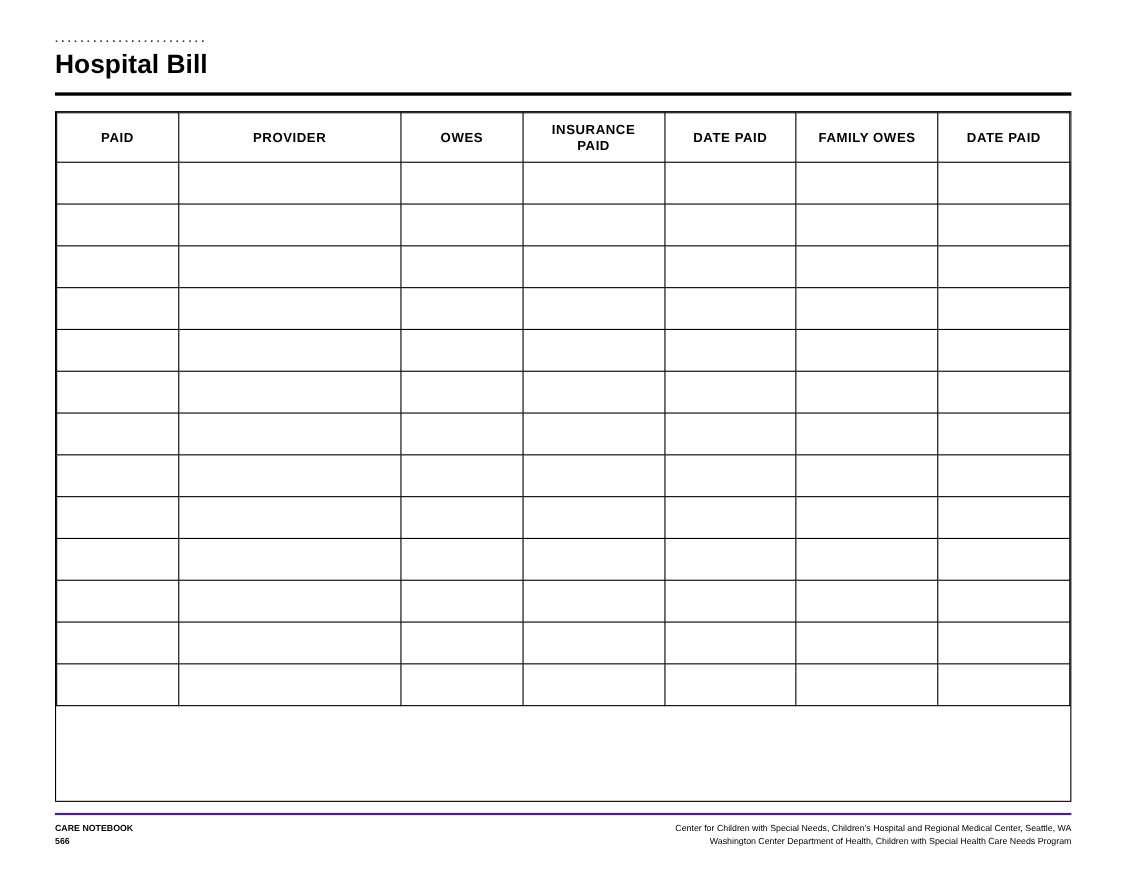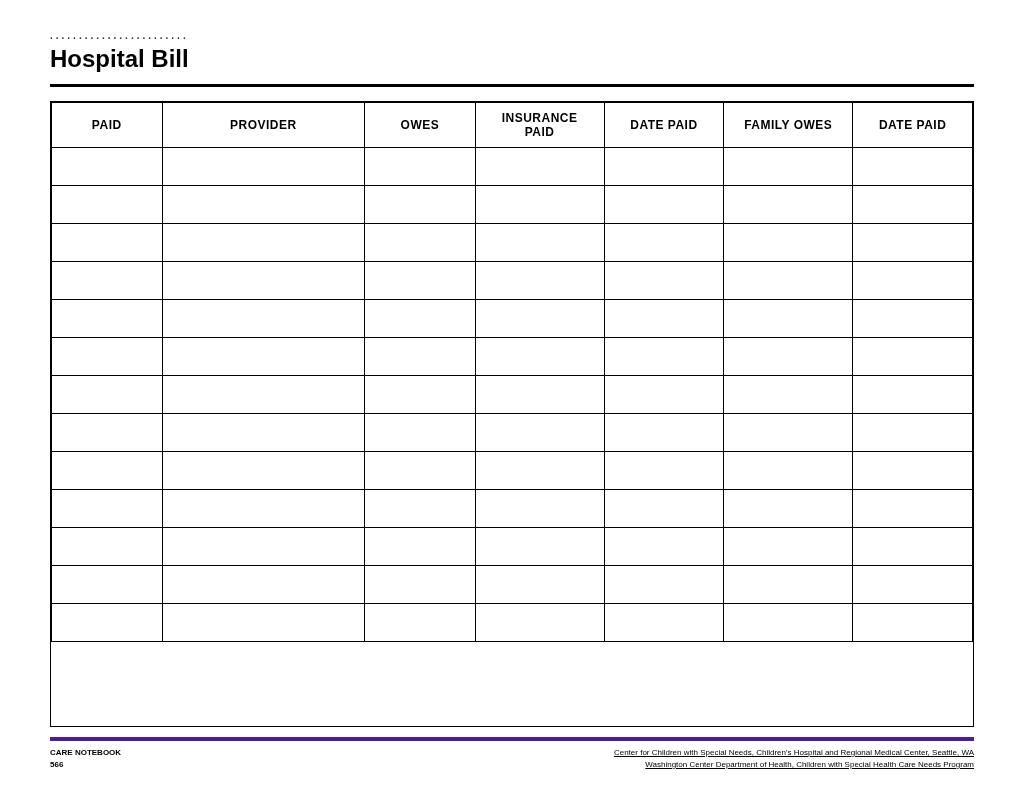--- a/index.html
+++ b/index.html
@@ -85,39 +85,38 @@
     col.date-paid-col1 { width: 13%; }
     col.family-owes-col { width: 14%; }
     col.date-paid-col2 { width: 13%; }
 
     .footer {
       display: flex;
       justify-content: space-between;
       align-items: center;
       margin-top: 10px;
       padding-top: 6px;
-      border-top: 4px solid #4c1d95;
+      border-top: 2px solid #4c1d95;
     }
 
     .footer-left {
       font-size: 8px;
       font-family: Arial, sans-serif;
       font-weight: bold;
       color: #000;
       line-height: 1.5;
       text-transform: uppercase;
     }
 
     .footer-right {
       font-size: 8px;
       font-family: Arial, sans-serif;
       color: #000;
       text-align: right;
       line-height: 1.5;
-      text-decoration: underline;
     }
   </style>
 </head>
 <body>
 
 <div class="page">
 
   <div class="dots-line">........................</div>
 
   <div class="title">

